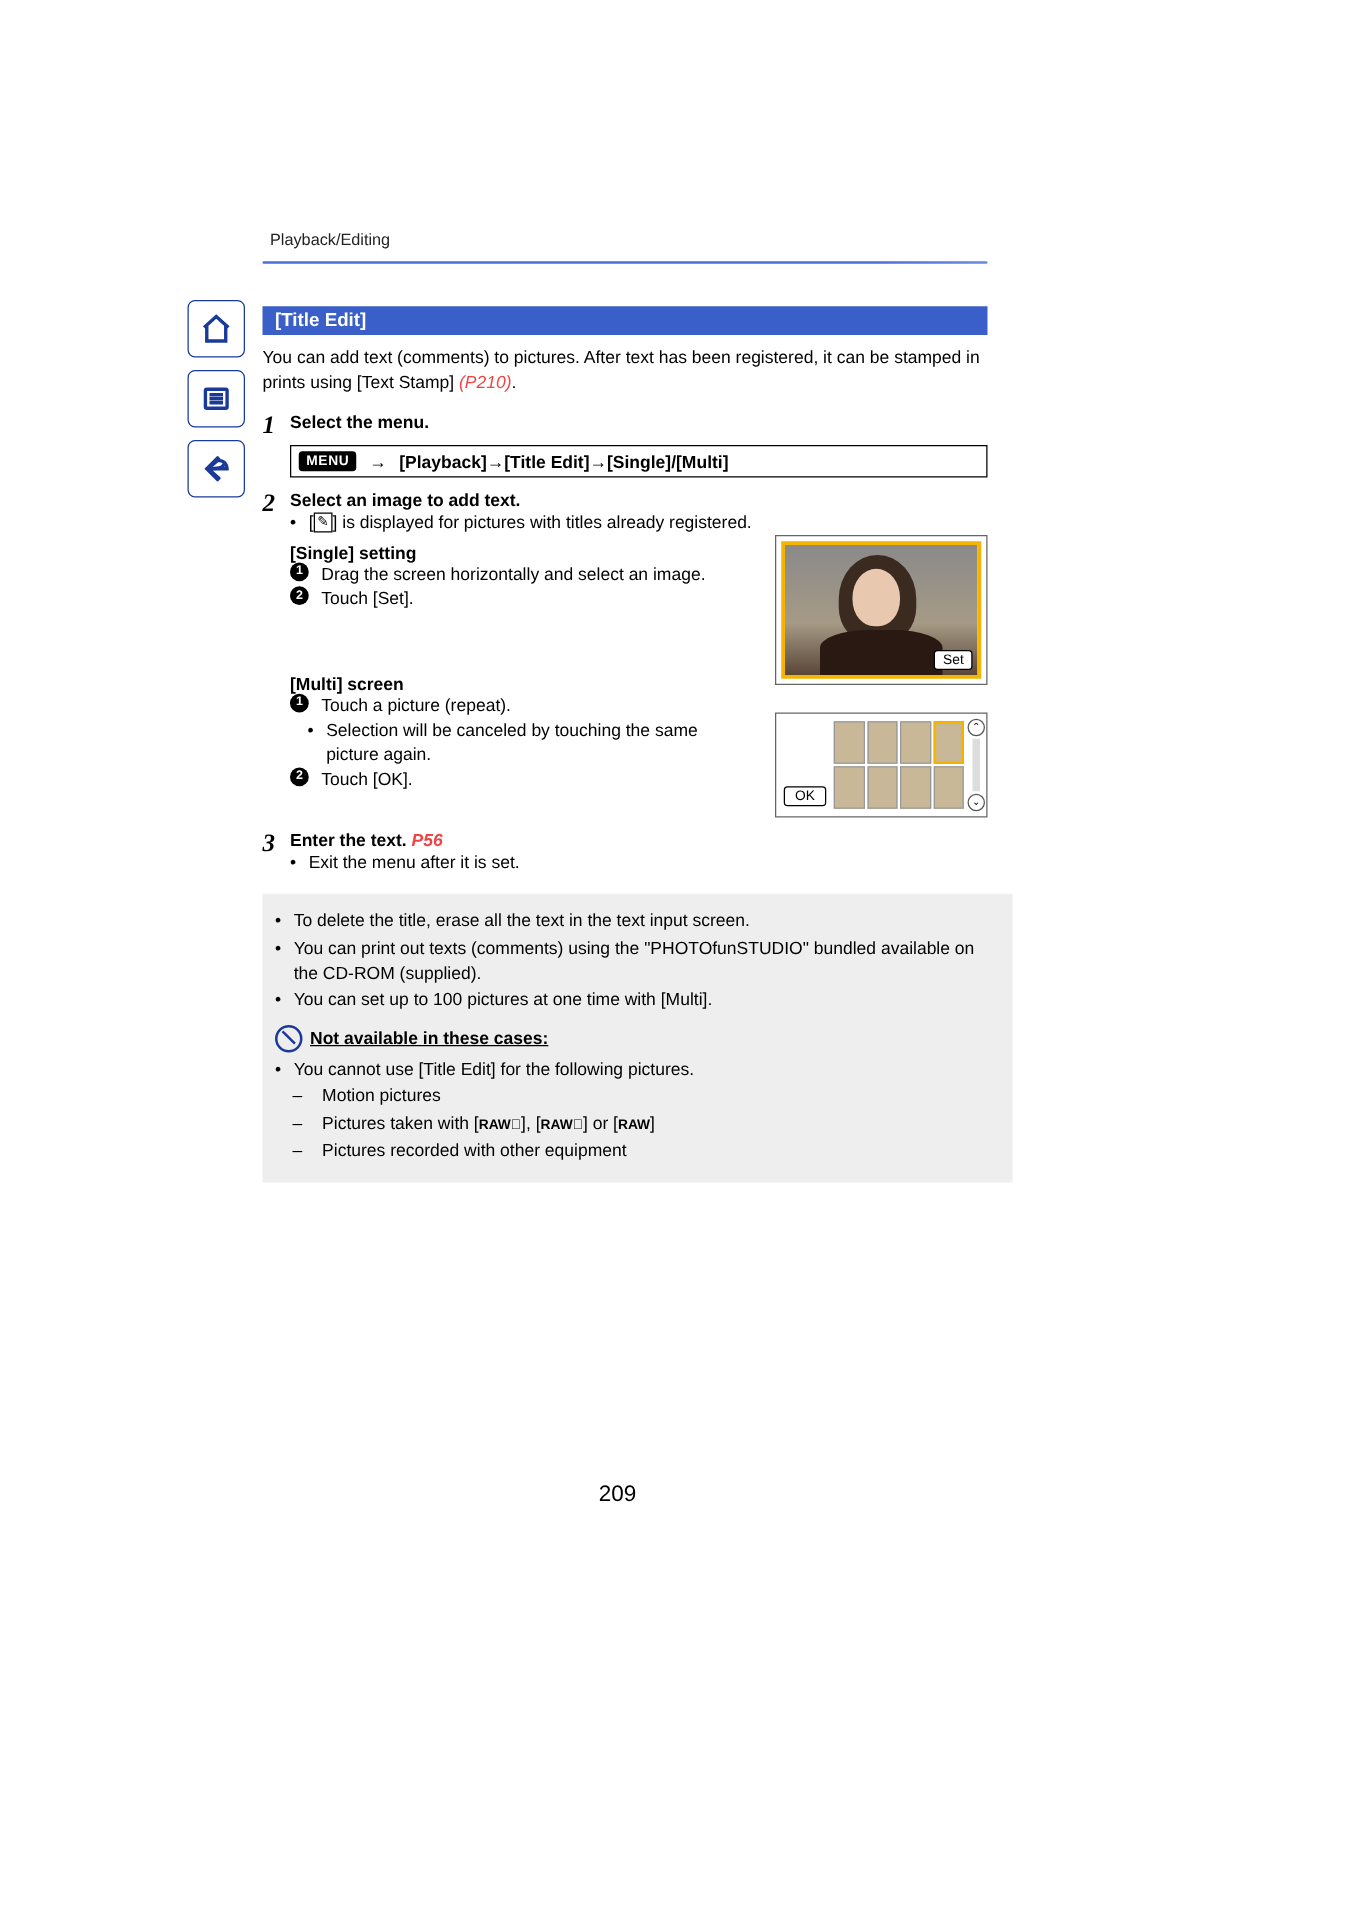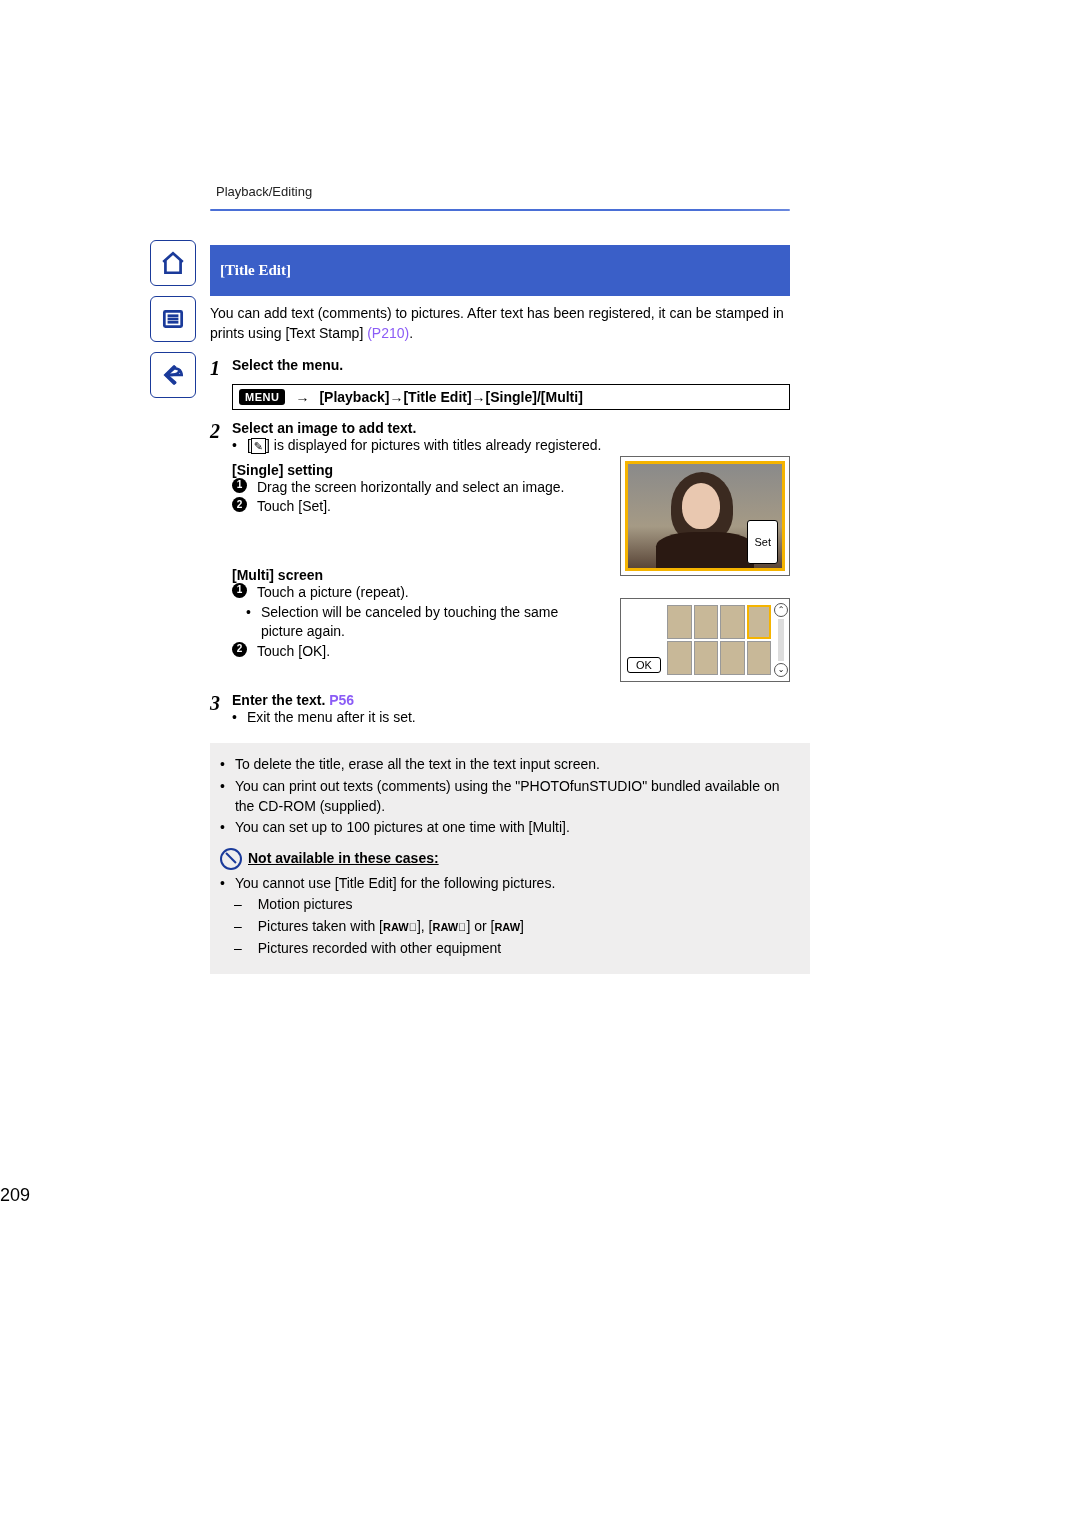--- a/index.html
+++ b/index.html
@@ -3,58 +3,58 @@
 <meta charset="utf-8">
 <style>
   html,body{margin:0;padding:0;background:#fff;font-family:Arial,Helvetica,sans-serif;font-size:14px;color:#000;}
   .page{width:988px;height:1526px;position:relative;padding:180px 150px 0 150px;box-sizing:border-box;}
   .sidebar{position:absolute;left:150px;top:240px;width:50px;}
   .sidebtn{width:44px;height:44px;border:1.5px solid #1a3a9a;border-radius:6px;margin-bottom:10px;display:flex;align-items:center;justify-content:center;background:#fff;}
   .sidebtn svg{width:26px;height:26px;fill:none;stroke:#1a3a9a;stroke-width:2.5;}
   .content{margin-left:60px;width:580px;}
   .breadcrumb{font-size:13px;color:#222;padding:4px 0 10px 6px;}
   .hr-top{height:2px;background:linear-gradient(to right,#4a6fd6 0%,#4a6fd6 85%,#6a88de 100%);margin-bottom:34px;border-radius:1px;}
-  .section-title{background:#3a5fc8;color:#fff;font-weight:bold;font-size:15px;padding:17px 10px;font-family:Liberation Serif, serif;}
+  .section-title{background:#3a5fc8;color:#fff;font-weight:bold;font-size:15px;padding:3px 10px;}
   .intro{margin:8px 0 14px 0;line-height:1.4;font-size:14px;}
-  .link{color:#8b5cf6;}
+  .link{color:#ef4444;font-style:italic;}
   .step{display:flex;align-items:flex-start;margin-bottom:6px;}
   .stepnum{font-style:italic;font-family:"Times New Roman",serif;font-weight:bold;font-size:20px;width:22px;flex-shrink:0;line-height:1;margin-top:1px;}
   .stepbody{flex:1;font-size:14px;}
   .stepbody b{font-weight:bold;}
   .menupath{border:1px solid #000;padding:4px 6px;margin:6px 0 10px 22px;display:flex;align-items:center;gap:10px;font-weight:bold;font-size:14px;}
   .menu-chip{background:#000;color:#fff;font-size:11px;padding:2px 6px;border-radius:3px;font-weight:bold;letter-spacing:0.5px;}
   .bul{display:flex;align-items:flex-start;gap:6px;line-height:1.4;}
   .dot::before{content:"•";margin-right:4px;}
   .titleicon{display:inline-block;border:1px solid #000;padding:0 2px;font-size:11px;line-height:14px;vertical-align:middle;}
   .row2{display:flex;gap:16px;align-items:flex-start;justify-content:flex-end;}
   .row2 .textcol{flex:1;}
   .subhead{font-weight:bold;margin-top:6px;}
   .circ{display:inline-flex;width:15px;height:15px;border-radius:50%;background:#000;color:#fff;font-size:10px;align-items:center;justify-content:center;margin-right:4px;font-weight:bold;flex-shrink:0;}
   .camera-shot{width:170px;}
   .shot-frame{border:1px solid #666;padding:4px;background:#fff;}
   .shot-img{width:100%;height:110px;border:3px solid #f5b400;background:linear-gradient(#8a8a8a 0%,#a59a85 60%,#5a4638 100%);position:relative;box-sizing:border-box;overflow:hidden;}
   .face{position:absolute;left:35%;top:18%;width:38px;height:46px;background:#e9c8b0;border-radius:50% 50% 46% 46%;}
   .hair{position:absolute;left:28%;top:8%;width:62px;height:70px;background:#3b2a20;border-radius:50% 50% 40% 40%;}
   .shoulders{position:absolute;bottom:0;left:18%;width:64%;height:34%;background:#2a1912;border-radius:40% 40% 0 0;}
-  .set-btn{position:absolute;right:4px;bottom:4px;border:1px solid #000;background:#fff;border-radius:3px;padding:15px 6px;font-size:11px;}
+  .set-btn{position:absolute;right:4px;bottom:4px;border:1px solid #000;background:#fff;border-radius:3px;padding:1px 6px;font-size:11px;}
   .multi-frame{border:1px solid #666;padding:6px 4px 4px 4px;background:#fff;margin-top:22px;position:relative;height:84px;box-sizing:border-box;}
   .ok-btn{position:absolute;left:6px;bottom:8px;border:1px solid #000;background:#fff;border-radius:3px;padding:1px 8px;font-size:11px;}
   .thumbs{position:absolute;left:46px;top:6px;right:18px;display:grid;grid-template-columns:repeat(4,1fr);grid-template-rows:repeat(2,1fr);gap:2px;height:70px;}
   .thumb{background:#c8b898;border:0.5px solid #999;}
   .thumb.sel{outline:2px solid #f5b400;outline-offset:-2px;}
   .scrollbar{position:absolute;right:2px;top:4px;bottom:4px;width:12px;display:flex;flex-direction:column;align-items:center;justify-content:space-between;}
   .scrollbtn{width:12px;height:12px;border:1px solid #555;border-radius:50%;font-size:8px;display:flex;align-items:center;justify-content:center;}
   .scrolltrack{flex:1;width:6px;background:#ddd;margin:2px 0;}
   .notes-box{background:#efeeee;padding:12px 10px 14px 10px;margin-top:16px;font-size:14px;line-height:1.5;width:580px;}
   .notes-box .bul{margin-bottom:2px;}
   .not-avail{display:flex;align-items:center;gap:6px;font-weight:bold;margin:10px 0 4px 0;text-decoration:underline;}
   .not-avail-icon{width:18px;height:18px;border:2px solid #1a3a9a;border-radius:50%;position:relative;display:inline-block;}
   .not-avail-icon::before{content:"";position:absolute;left:2px;right:2px;top:7px;height:2px;background:#1a3a9a;transform:rotate(45deg);}
   .raw{font-family:Arial;font-weight:bold;font-size:11px;border:none;}
-  .pagenum{position:absolute;left:0;right:0;bottom:320px;text-align:left;font-size:18px;}
+  .pagenum{position:absolute;left:0;right:0;bottom:320px;text-align:center;font-size:18px;}
   .indent1{margin-left:14px;}
 </style>
 </head>
 <body>
 
 <div class="page">
 
   <div class="sidebar">
     <div class="sidebtn">
       <svg viewBox="0 0 24 24">

